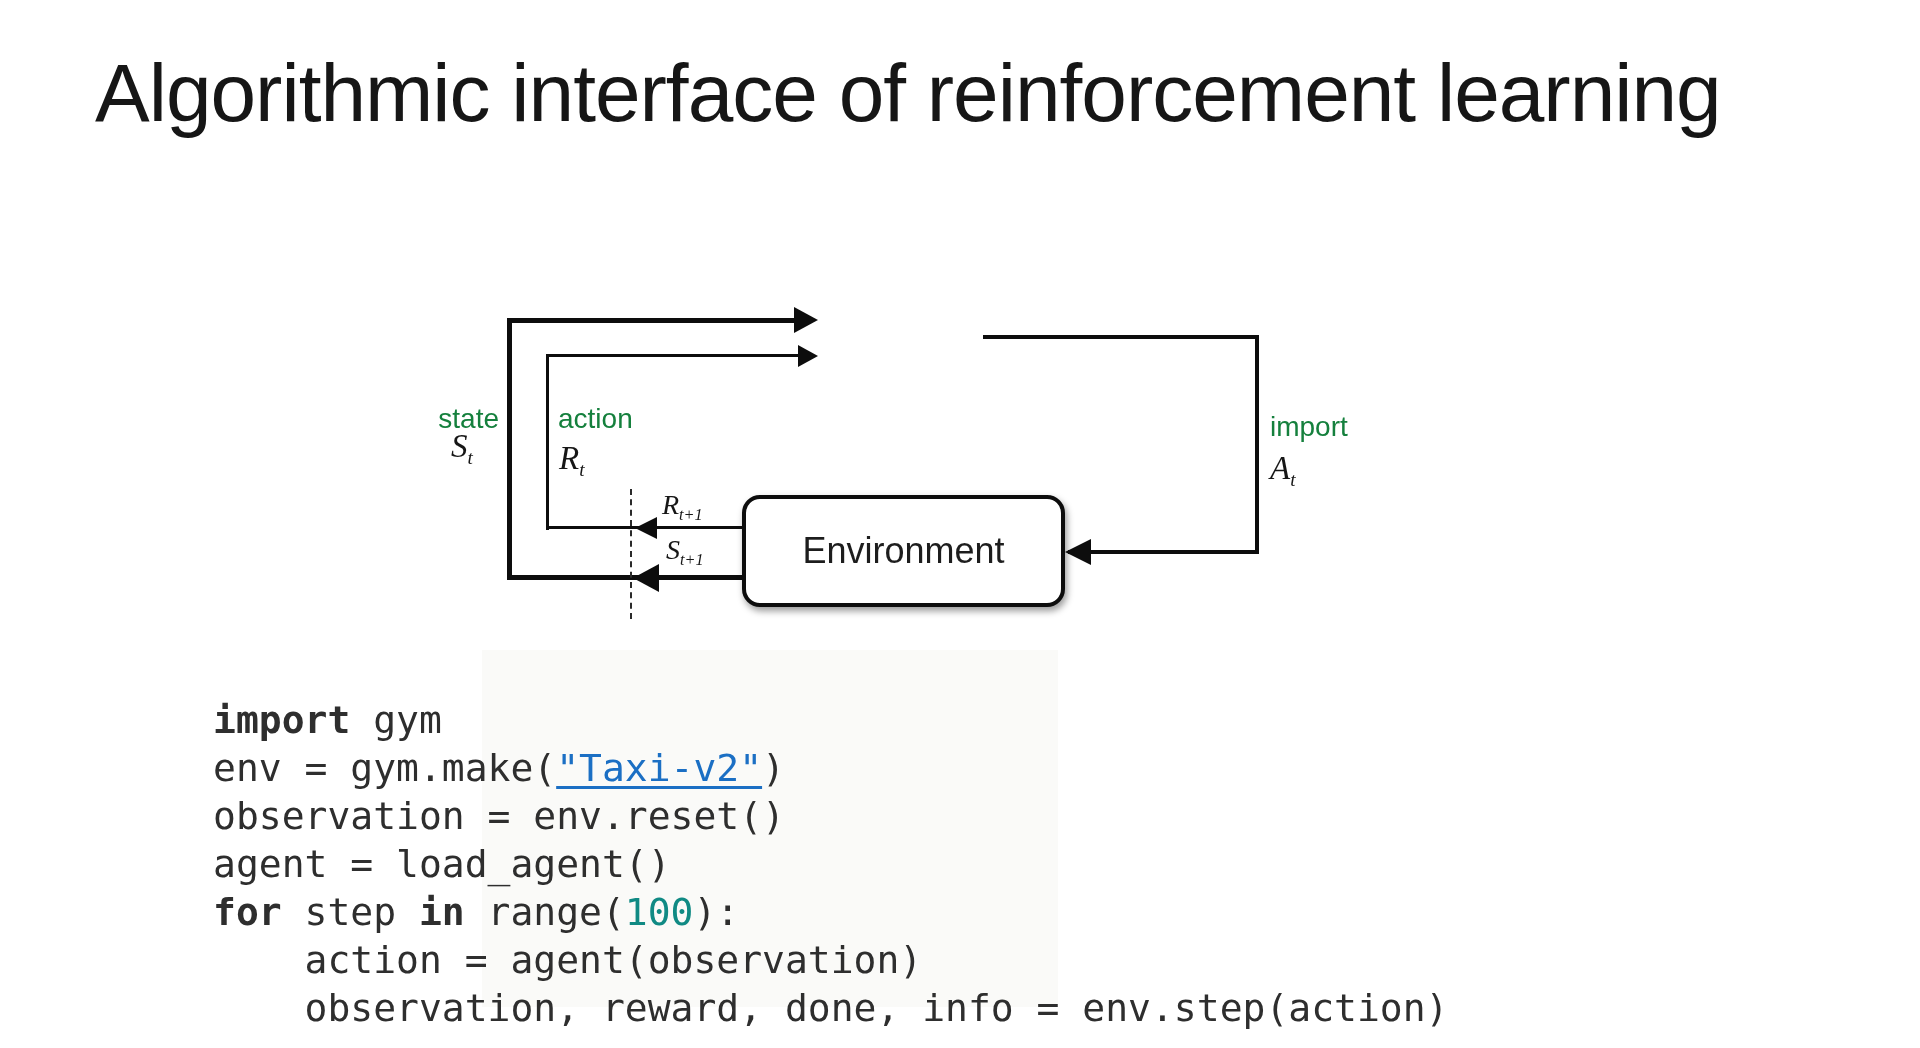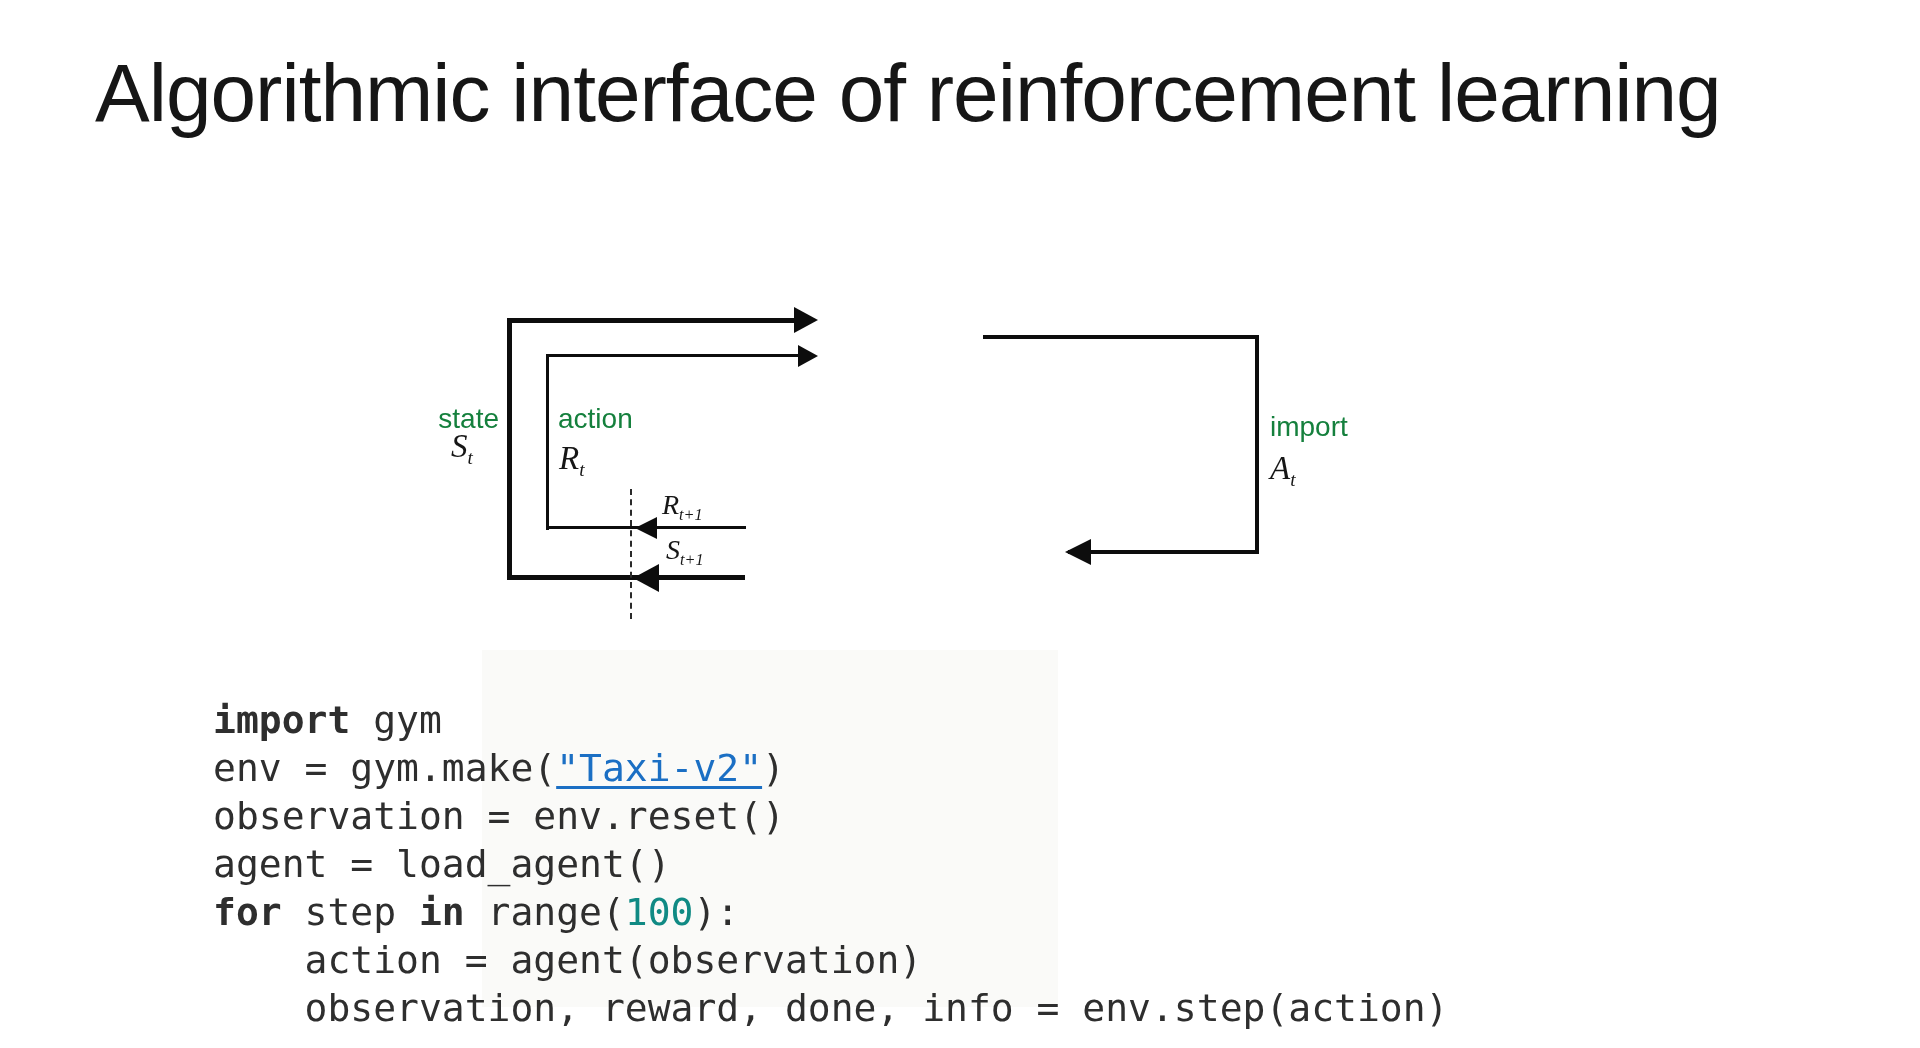--- a/index.html
+++ b/index.html
@@ -89,20 +89,23 @@
   <div class="ln ln-action-vert"></div>
   <div class="ln ln-action-bottom"></div>
   <div class="dashed-vert"></div>
 
   <div class="ah ah-state-right"></div>
   <div class="ah ah-reward-right"></div>
   <div class="ah ah-s-left"></div>
   <div class="ah ah-r-left"></div>
   <div class="ah ah-action-left"></div>
 
+  <div class="node node-env">
+    <span>Environment</span>
+  </div>
 
   <div class="lbl lbl-state">state</div>
   <div class="lbl lbl-reward">action</div>
   <div class="lbl lbl-action">import</div>
 
   <div class="math math-st"><span>S</span><sub>t</sub></div>
   <div class="math math-rt"><span>R</span><sub>t</sub></div>
   <div class="math math-at"><span>A</span><sub>t</sub></div>
   <div class="math math-rt1"><span>R</span><sub>t+1</sub></div>
   <div class="math math-st1"><span>S</span><sub>t+1</sub></div>

